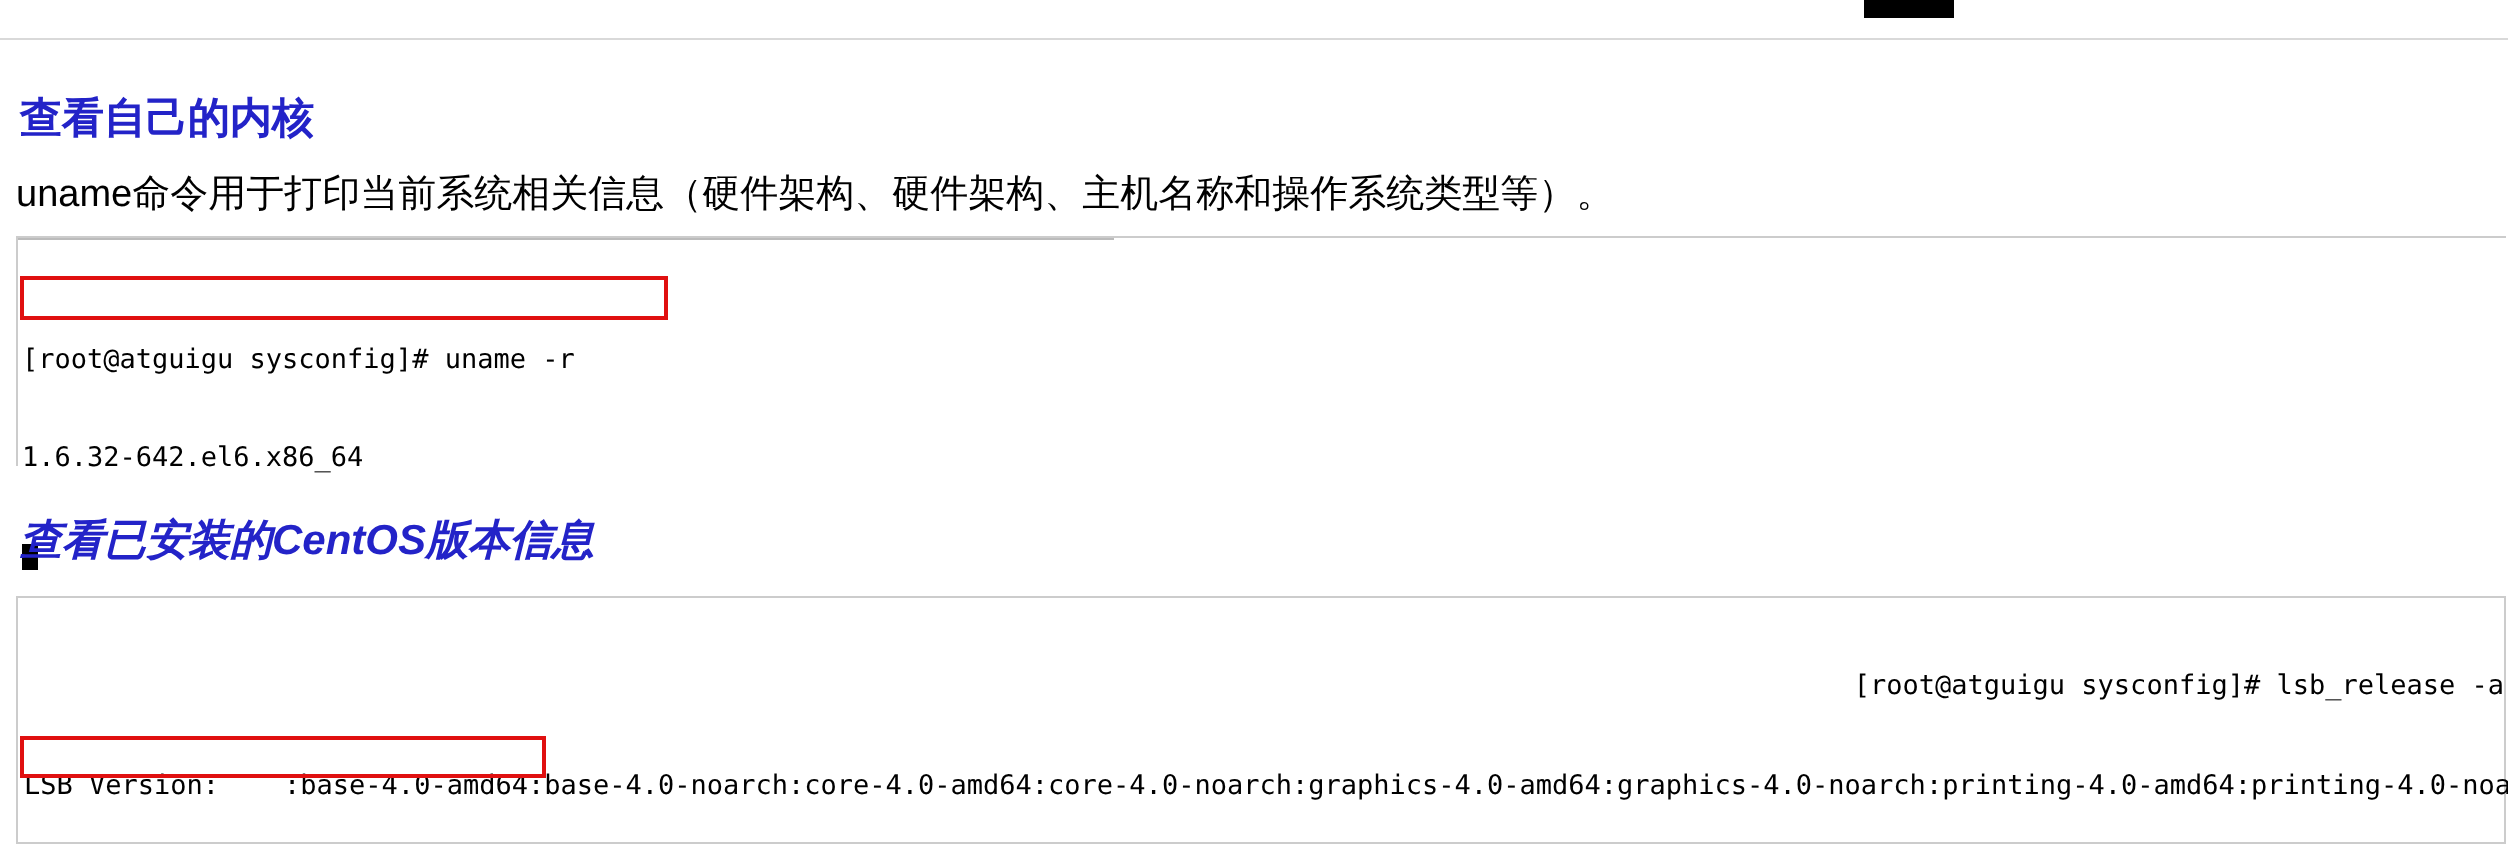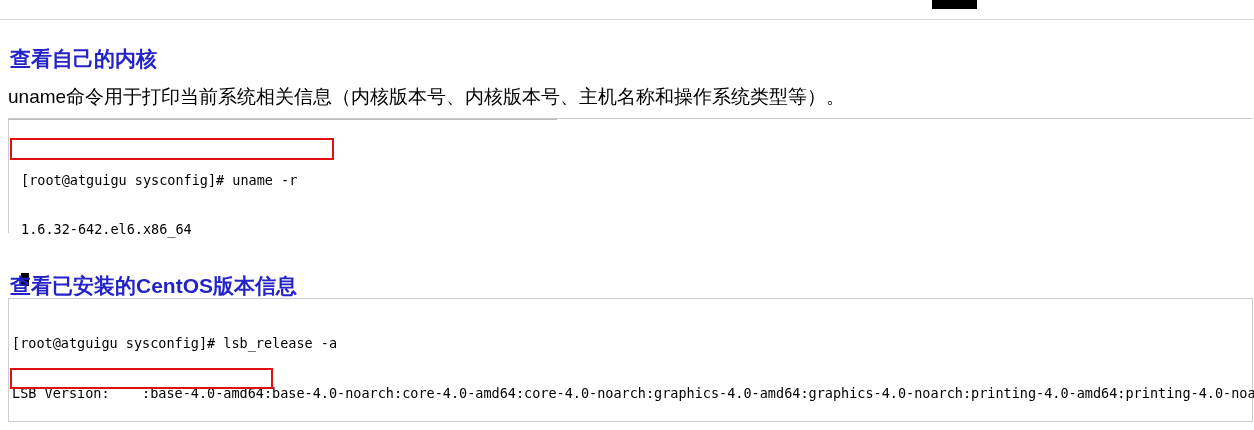--- a/index.html
+++ b/index.html
@@ -41,21 +41,21 @@
     position: absolute;
     margin: 0;
     padding: 0;
     color: #2323c8;
     font-size: 21px;
     font-weight: bold;
     letter-spacing: 0px;
     white-space: nowrap;
   }
   h2.t1 { top: 45px; left: 10px; }
-  h2.t2 { top: 272px; left: 10px; }
+  h2.t2 { top: 256px; left: 10px; font-style: italic; }
   .paragraph {
     position: absolute;
     top: 84px;
     left: 8px;
     font-size: 19px;
     color: #000000;
     white-space: nowrap;
   }
   
   .term {
@@ -68,37 +68,38 @@
     white-space: pre;
     box-sizing: border-box;
   }
   .term1 {
     top: 118px;
     left: 8px;
     width: 1245px;
     height: 115px;
     border-top: 1px solid #cccccc;
     border-left: 1px solid #cccccc;
-    padding: 3px 0 0 12px;
+    padding: 3px 0 0 2px;
   }
   .term1 .inner-rule {
     position: absolute;
     top: 0;
     left: 0;
     width: 548px;
     height: 1px;
     background: #bbbbbb;
   }
   .term2 {
     top: 298px;
     left: 8px;
     width: 1245px;
     height: 124px;
     border: 1px solid #cccccc;
     padding: 3px 0 0 3px;
+    text-align: right;
   }
   .term-line {
     white-space: pre;
     height: 16.5px;
   }
   .cursor {
     display: inline-block;
     width: 8px;
     height: 13px;
     background: #000000;
@@ -127,21 +128,21 @@
 </head>
 <body>
 
 <div class="page">
 
   <div class="top-marker"></div>
   <div class="top-rule"></div>
 
   <h2 class="section-title t1">查看自己的内核</h2>
 
-  <div class="paragraph">uname命令用于打印当前系统相关信息（内核版本号、内核版本号、主机名称和操作系统类型等）。</div>
+  <div class="paragraph">uname命令用于打印当前系统相关信息（硬件架构、硬件架构、主机名称和操作系统类型等）。</div>
 
   <div class="term term1">
     <div class="inner-rule"></div>
     <div class="term-line">[root@atguigu sysconfig]# uname -r</div>
     <div class="term-line">1.6.32-642.el6.x86_64</div>
     <div class="term-line"><span class="cursor"></span></div>
   </div>
 
   <div class="redbox redbox-1"></div>
 

